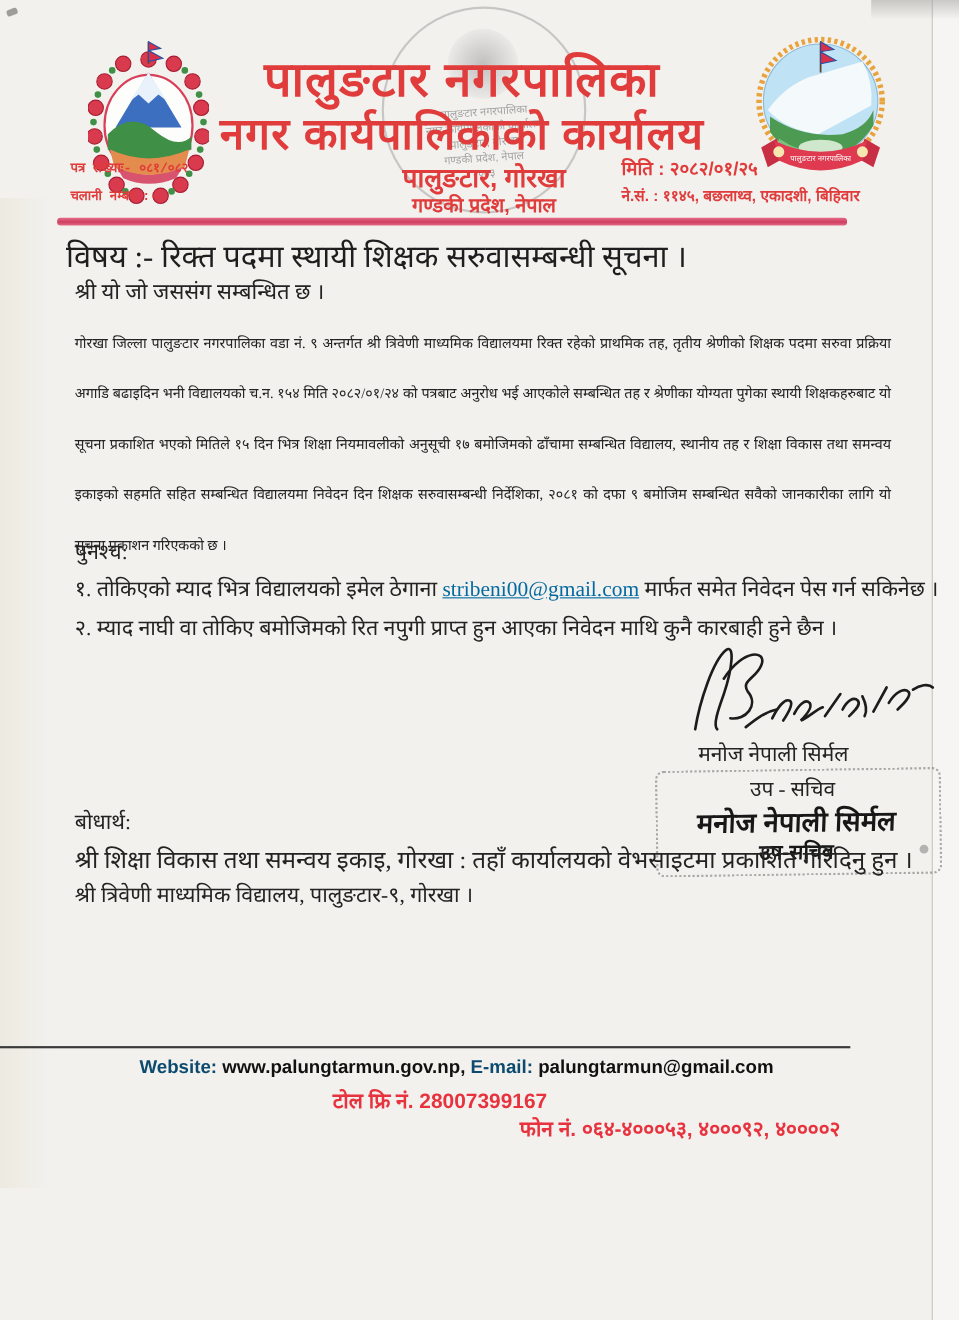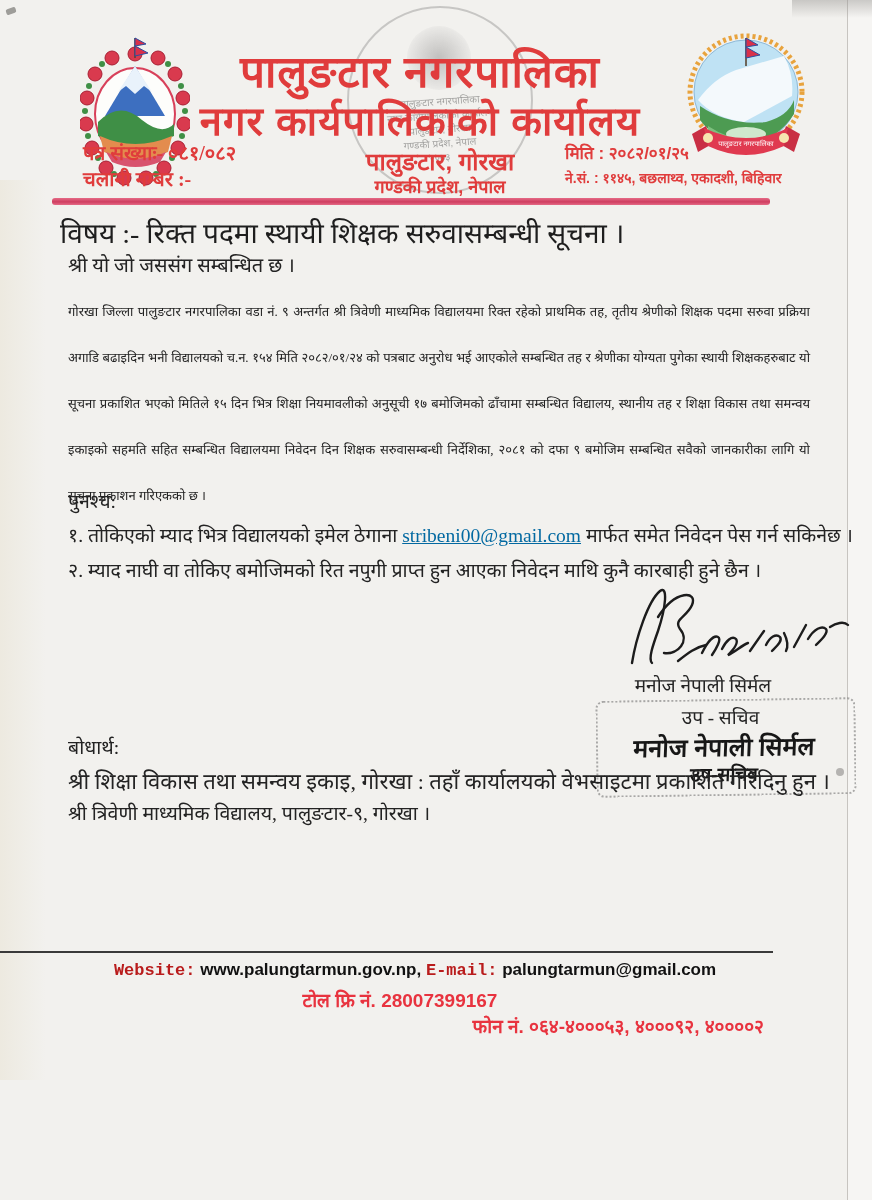--- a/index.html
+++ b/index.html
@@ -12,21 +12,21 @@
   
   .edge-strip{right:0;top:0;width:24px;height:1200px;background:#f6f5f3;border-left:1px solid #c7c4c0;}
   .corner-smudge{right:0;top:0;width:80px;height:18px;background:linear-gradient(180deg,rgba(150,148,145,.45),rgba(150,148,145,0));}
   .tl-mark{left:6px;top:8px;width:10px;height:6px;background:rgba(90,88,84,.55);border-radius:2px;transform:rotate(-20deg);}
   .left-tint{left:0;top:180px;width:46px;height:900px;background:linear-gradient(90deg,rgba(214,200,160,.18),rgba(214,200,160,0));}
   
   .hdr-title1{left:60px;top:40px;width:720px;text-align:center;font-family:"Liberation Sans",sans-serif;
     font-weight:bold;font-size:44px;color:#e03c3c;letter-spacing:1px;}
   .hdr-title2{left:60px;top:92px;width:720px;text-align:center;font-family:"Liberation Sans",sans-serif;
     font-weight:bold;font-size:40px;color:#e03c3c;letter-spacing:1px;}
-  .ref-block{left:64px;top:140px;font-family:Liberation Serif, serif;font-weight:bold;font-size:20px;color:#e03c3c;line-height:26px;margin-left:19px;}
+  .ref-block{left:64px;top:140px;font-family:Liberation Mono, monospace;font-weight:bold;font-size:12px;color:#e03c3c;line-height:26px;}
   .addr1{left:300px;top:144px;width:280px;text-align:center;font-family:"Liberation Sans",sans-serif;font-weight:bold;font-size:24px;color:#e03c3c;}
   .addr2{left:300px;top:174px;width:280px;text-align:center;font-family:"Liberation Sans",sans-serif;font-weight:bold;font-size:18px;color:#e03c3c;}
   .date-row{left:565px;top:141px;font-family:"Liberation Sans",sans-serif;font-weight:bold;font-size:17px;color:#e03c3c;}
   .ns-row{left:565px;top:168px;font-family:"Liberation Sans",sans-serif;font-weight:bold;font-size:14px;color:#e03c3c;}
   .red-bar{left:52px;top:198px;width:718px;height:7px;background:linear-gradient(180deg,#e56a86,#cf3e60 55%,#e56a86);border-radius:3px;}
   
   .hdr-stamp{left:347px;top:6px;width:182px;height:184px;border:2px solid rgba(70,70,70,.32);
     border-radius:50%;opacity:.78;}
   .hdr-stamp .st-line{position:absolute;left:0;width:100%;text-align:center;color:rgba(55,55,55,.55);
     font-family:"Liberation Sans",sans-serif;font-size:10px;transform:rotate(-4deg);}
@@ -51,21 +51,21 @@
   .stamp-desig{left:596px;top:761px;width:256px;text-align:center;font-family:"Liberation Sans",sans-serif;
     font-weight:bold;font-size:19px;color:#171717;transform:rotate(-0.8deg) skewX(-3deg);}
   
   .cc-label{left:68px;top:733px;font-size:19.5px;}
   .cc-line1{left:68px;top:765px;font-size:22px;}
   .cc-line2{left:68px;top:799px;font-size:19.5px;}
   
   .footer-rule{left:0;top:951px;width:773px;height:2px;background:#3a3a3a;}
   .website-row{left:60px;top:960px;width:710px;text-align:center;
     font-family:"Liberation Sans",sans-serif;font-weight:bold;font-size:17px;color:#111;}
-  .website-row .lbl{color:#b91c1c;font-family:Liberation Mono, monospace;}
+  .website-row .lbl{color:#0c4a6e;}
   .tollfree{left:40px;top:987px;width:720px;text-align:center;font-family:"Liberation Sans",sans-serif;
     font-weight:bold;font-size:19px;color:#e8333f;}
   .phone{left:44px;top:1013px;width:720px;text-align:right;font-family:"Liberation Sans",sans-serif;
     font-weight:bold;font-size:19px;color:#e8333f;}
   .dot-smudge{left:836px;top:768px;width:8px;height:8px;border-radius:50%;background:rgba(120,118,115,.5);}
 </style>
 </head>
 <body>
 
 <div class="page">

